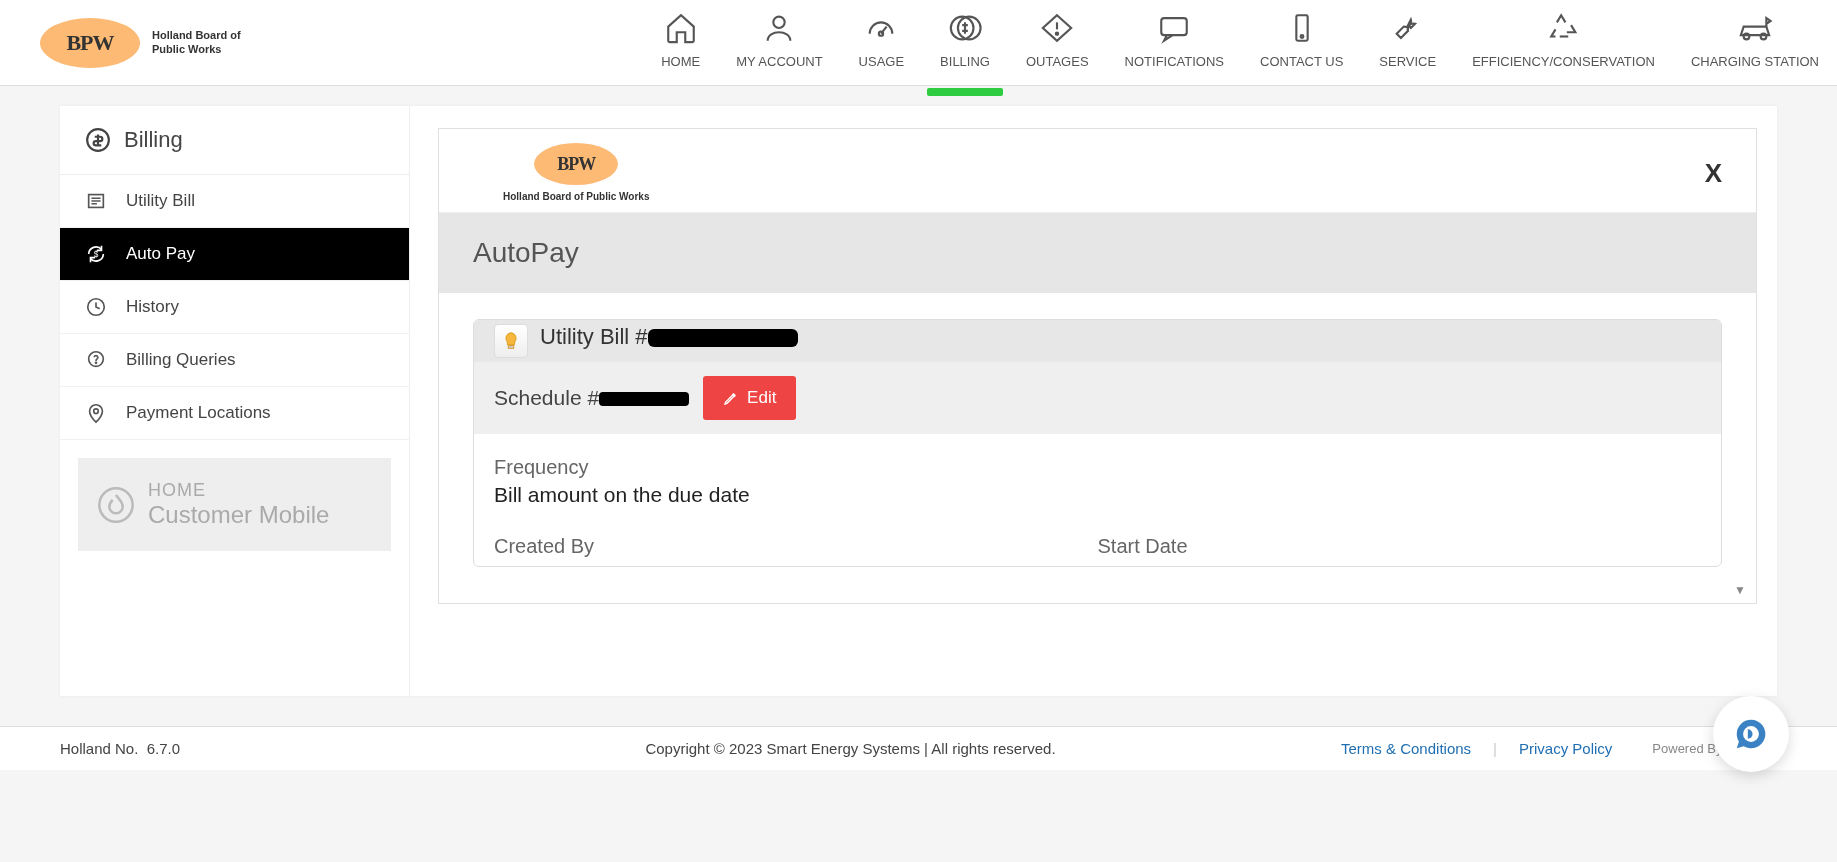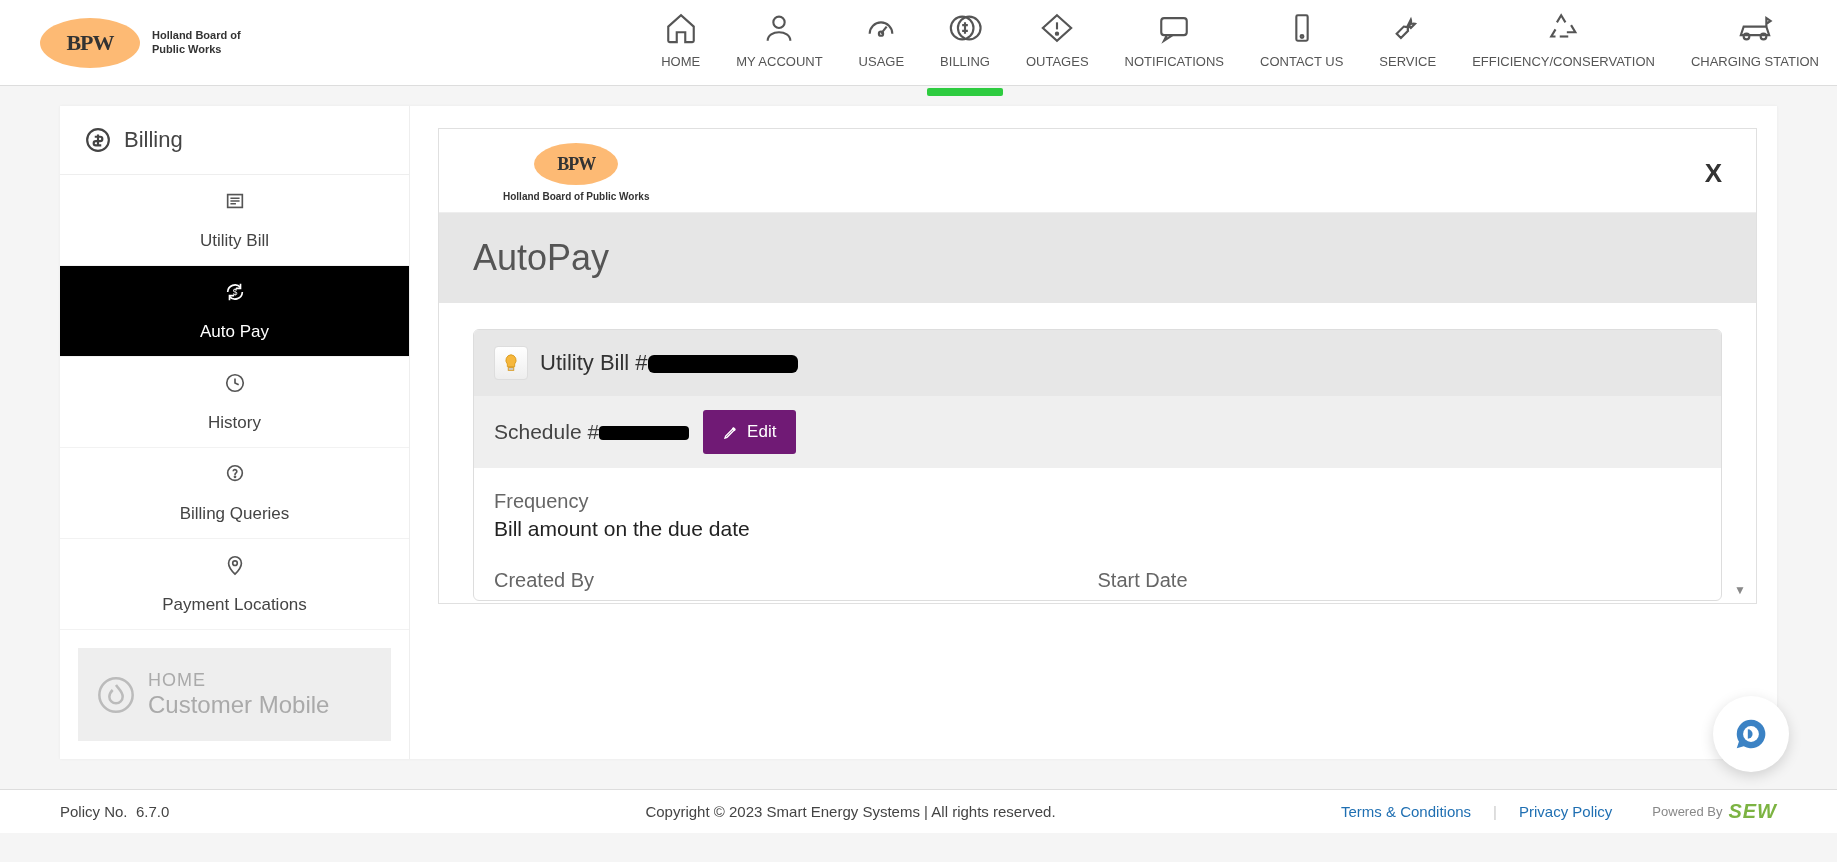--- a/index.html
+++ b/index.html
@@ -18,50 +18,50 @@
   .nav-item svg { stroke: #555; fill: none; stroke-width: 1.5; }
   
   
   .page { display: flex; margin: 20px 60px 0 60px; background: #fff; min-height: 590px; box-shadow: 0 0 3px rgba(0,0,0,0.05); }
   
   
   .sidebar { width: 350px; border-right: 1px solid #eee; }
   .sidebar-title { display: flex; align-items: center; gap: 12px; padding: 20px 24px; font-size: 22px; font-weight: 500; color: #444; border-bottom: 1px solid #eee; }
   .sidebar-title .icon-wrap { width: 28px; height: 28px; display: flex; align-items: center; justify-content: center; }
   .sidebar-list { list-style: none; }
-  .sidebar-item { display: flex; align-items: center; gap: 18px; padding: 14px 24px; font-size: 17px; color: #444; border-bottom: 1px solid #f2f2f2; cursor: pointer; flex-direction: column; }
+  .sidebar-item { display: flex; align-items: center; gap: 18px; padding: 14px 24px; font-size: 17px; color: #444; border-bottom: 1px solid #f2f2f2; cursor: pointer; }
   .sidebar-item.active { background: #000; color: #fff; }
   .sidebar-item .icon-wrap { width: 24px; height: 24px; display: flex; align-items: center; justify-content: center; }
   .sidebar-item .icon-wrap svg { stroke: #555; fill: none; }
   .sidebar-item.active .icon-wrap svg { stroke: #fff; }
   .promo { margin: 18px; background: #eee; padding: 22px 18px; display: flex; align-items: center; gap: 12px; color: #aaa; }
   .promo .promo-icon { width: 40px; height: 40px; }
   .promo-text .l1 { font-size: 18px; letter-spacing: 1px; }
   .promo-text .l2 { font-size: 24px; font-weight: 300; }
   
   
   .content { flex: 1; padding: 22px 20px 0 28px; position: relative; }
   .panel { border: 1px solid #e0e0e0; background: #fff; position: relative; }
   .panel-header { display: flex; align-items: center; justify-content: space-between; padding: 10px 24px 4px 24px; border-bottom: 1px solid #eee; }
   .panel-logo-block { display: flex; flex-direction: column; align-items: center; padding: 4px 0 6px 40px; }
   .panel-logo-block .logo-oval { width: 84px; height: 42px; }
   .panel-logo-block .logo-text { font-size: 18px; }
   .panel-logo-sub { font-size: 10px; font-weight: bold; margin-top: 6px; }
   .close-x { font-size: 26px; font-weight: bold; cursor: pointer; padding: 4px 10px; }
   .panel-scroll { position: relative; max-height: 390px; overflow-y: auto; }
-  .section-title-bar { background: #e6e6e6; padding: 24px 34px; font-size: 36px; color: #555; }
+  .section-title-bar { background: #e6e6e6; padding: 24px 34px; font-size: 28px; color: #555; }
   .card { margin: 26px 34px 0 34px; background: #fff; border: 1px solid #ddd; border-radius: 6px; overflow: hidden; }
-  .card-head { background: #e7e7e7; padding: 16px 20px; display: flex; align-items: center; gap: 12px; }
+  .card-head { background: #e7e7e7; padding: 4px 20px; display: flex; align-items: flex-start; gap: 12px; }
   .bulb-icon { width: 34px; height: 34px; background: linear-gradient(#fff,#eee); border: 1px solid #ddd; border-radius: 4px; display: flex; align-items: center; justify-content: center; }
   .card-head-text { font-size: 22px; color: #333; }
   .redact { display: inline-block; background: #000; border-radius: 6px; height: 18px; width: 150px; vertical-align: middle; }
   .card-sub { background: #efefef; padding: 14px 20px; display: flex; align-items: center; gap: 14px; }
   .card-sub-text { font-size: 21px; color: #444; }
   .redact-sm { display: inline-block; background: #000; border-radius: 4px; height: 14px; width: 90px; vertical-align: middle; }
-  .btn-edit { background: #701a75; color: #fff; border: none; padding: 12px 20px; font-size: 17px; border-radius: 3px; cursor: pointer; display: flex; align-items: center; gap: 8px; }
+  .btn-edit { background: #ef4444; color: #fff; border: none; padding: 12px 20px; font-size: 17px; border-radius: 3px; cursor: pointer; display: flex; align-items: center; gap: 8px; }
   .card-body { padding: 16px 20px 8px 20px; }
   .field-label { font-size: 20px; color: #666; margin-top: 6px; }
   .field-value { font-size: 21px; color: #222; margin-top: 4px; }
   .two-col { display: flex; margin-top: 22px; }
   .two-col > div { flex: 1; }
   
   
   .scroll-hint { position: absolute; right: 6px; width: 16px; height: 16px; color: #888; font-size: 12px; }
   .scroll-hint.up { top: 94px; }
   .scroll-hint.down { bottom: 4px; }
@@ -327,21 +327,21 @@
 <div class="chat-fab">
   <svg width="38" height="38" viewBox="0 0 24 24">
     <path d="M12 3a9 9 0 0 0-9 9c0 1.8.5 3.4 1.4 4.8L3 21l4.4-1.3A9 9 0 1 0 12 3z" fill="#3b82c4"></path>
     <circle cx="12" cy="12" r="5" fill="#fff"></circle>
     <path d="M10 9v6a3 3 0 0 0 3-3 3 3 0 0 0-3-3z" fill="#3b82c4"></path>
   </svg>
 </div>
 
 <div class="footer">
   <div class="ver">
-    <span>Policy No.</span>&nbsp;
+    <span>Holland No.</span>&nbsp;
     <span>6.7.0</span>
   </div>
   <div class="copy">Copyright © 2023 Smart Energy Systems | All rights reserved.</div>
   <div class="links">
     <a>Terms &amp; Conditions</a>
     <span class="sep">|</span>
     <a>Privacy Policy</a>
   </div>
   <div class="powered">
     <span>Powered By</span>

